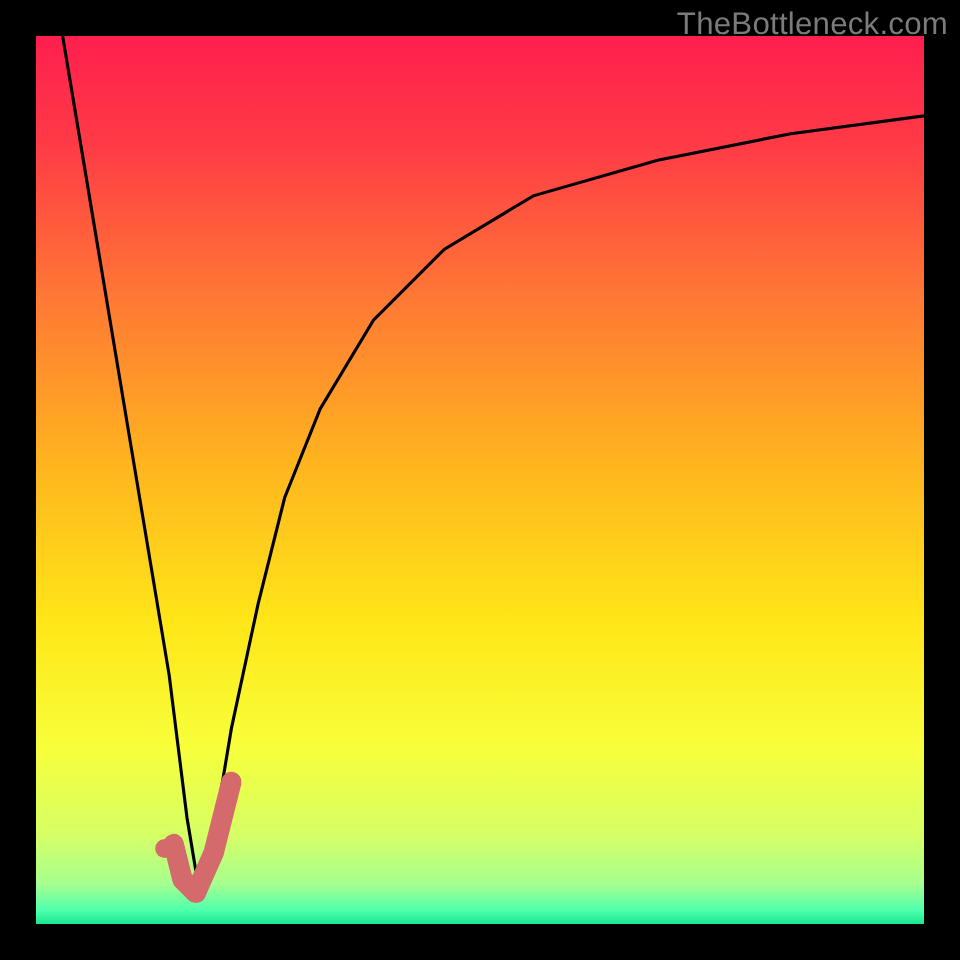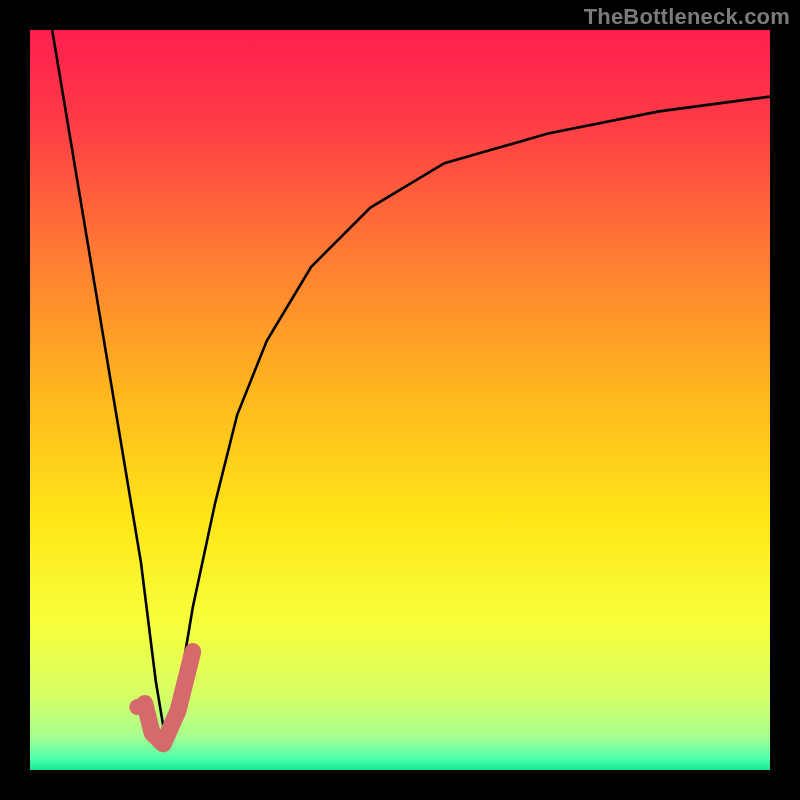--- a/index.html
+++ b/index.html
@@ -31,22 +31,22 @@
     left: 0;
     top: 0;
     width: 100%;
     height: 100%;
   }
   .watermark {
     position: absolute;
     top: 4px;
     right: 10px;
     font-family: Arial, Helvetica, sans-serif;
-    font-size: 22px;
-    font-weight: 700;
+    font-size: 26px;
+    font-weight: 400;
     color: #7b7b7b;
     letter-spacing: 0.2px;
   }
   svg.curves {
     position: absolute;
     left: 0;
     top: 0;
   }
 </style>
 </head>

